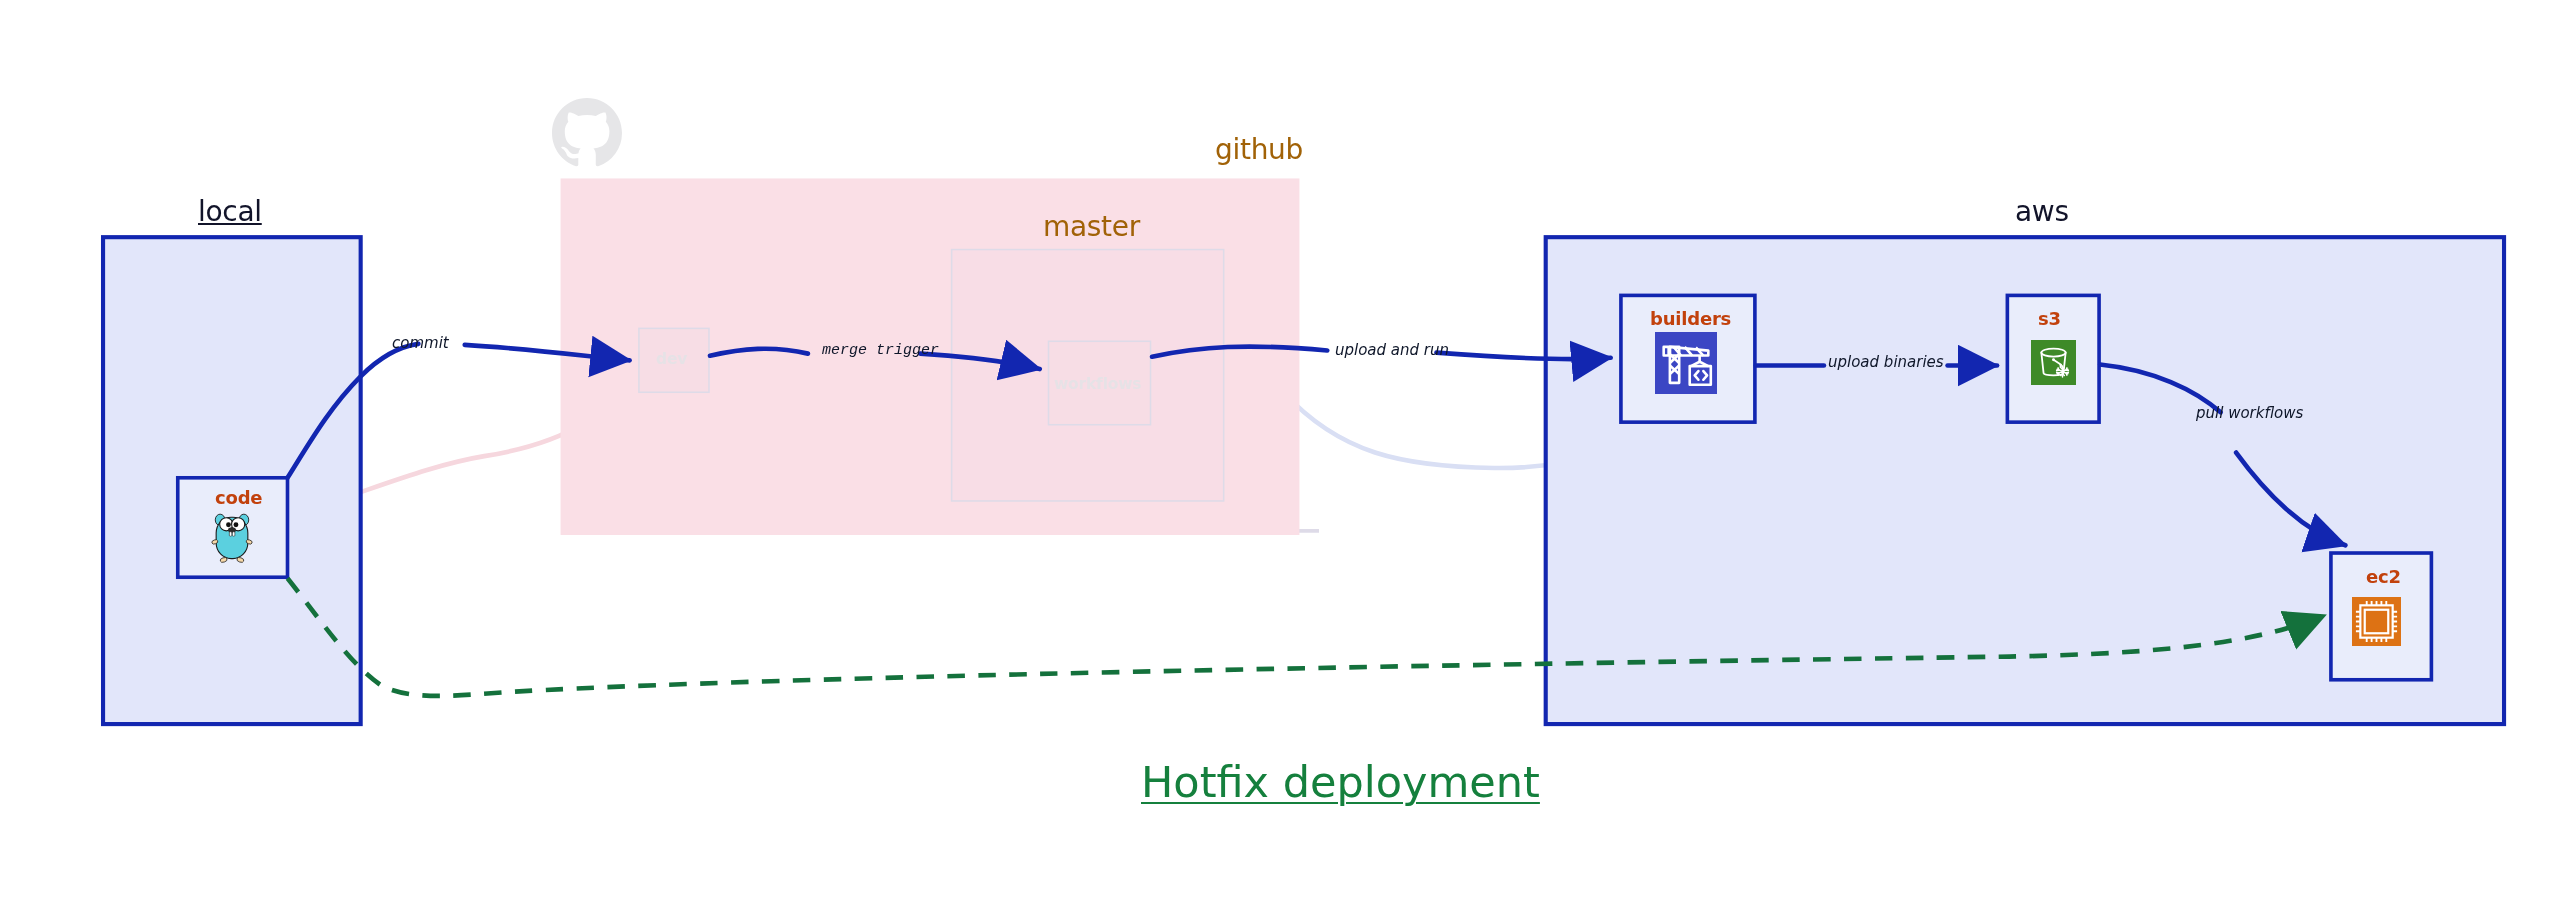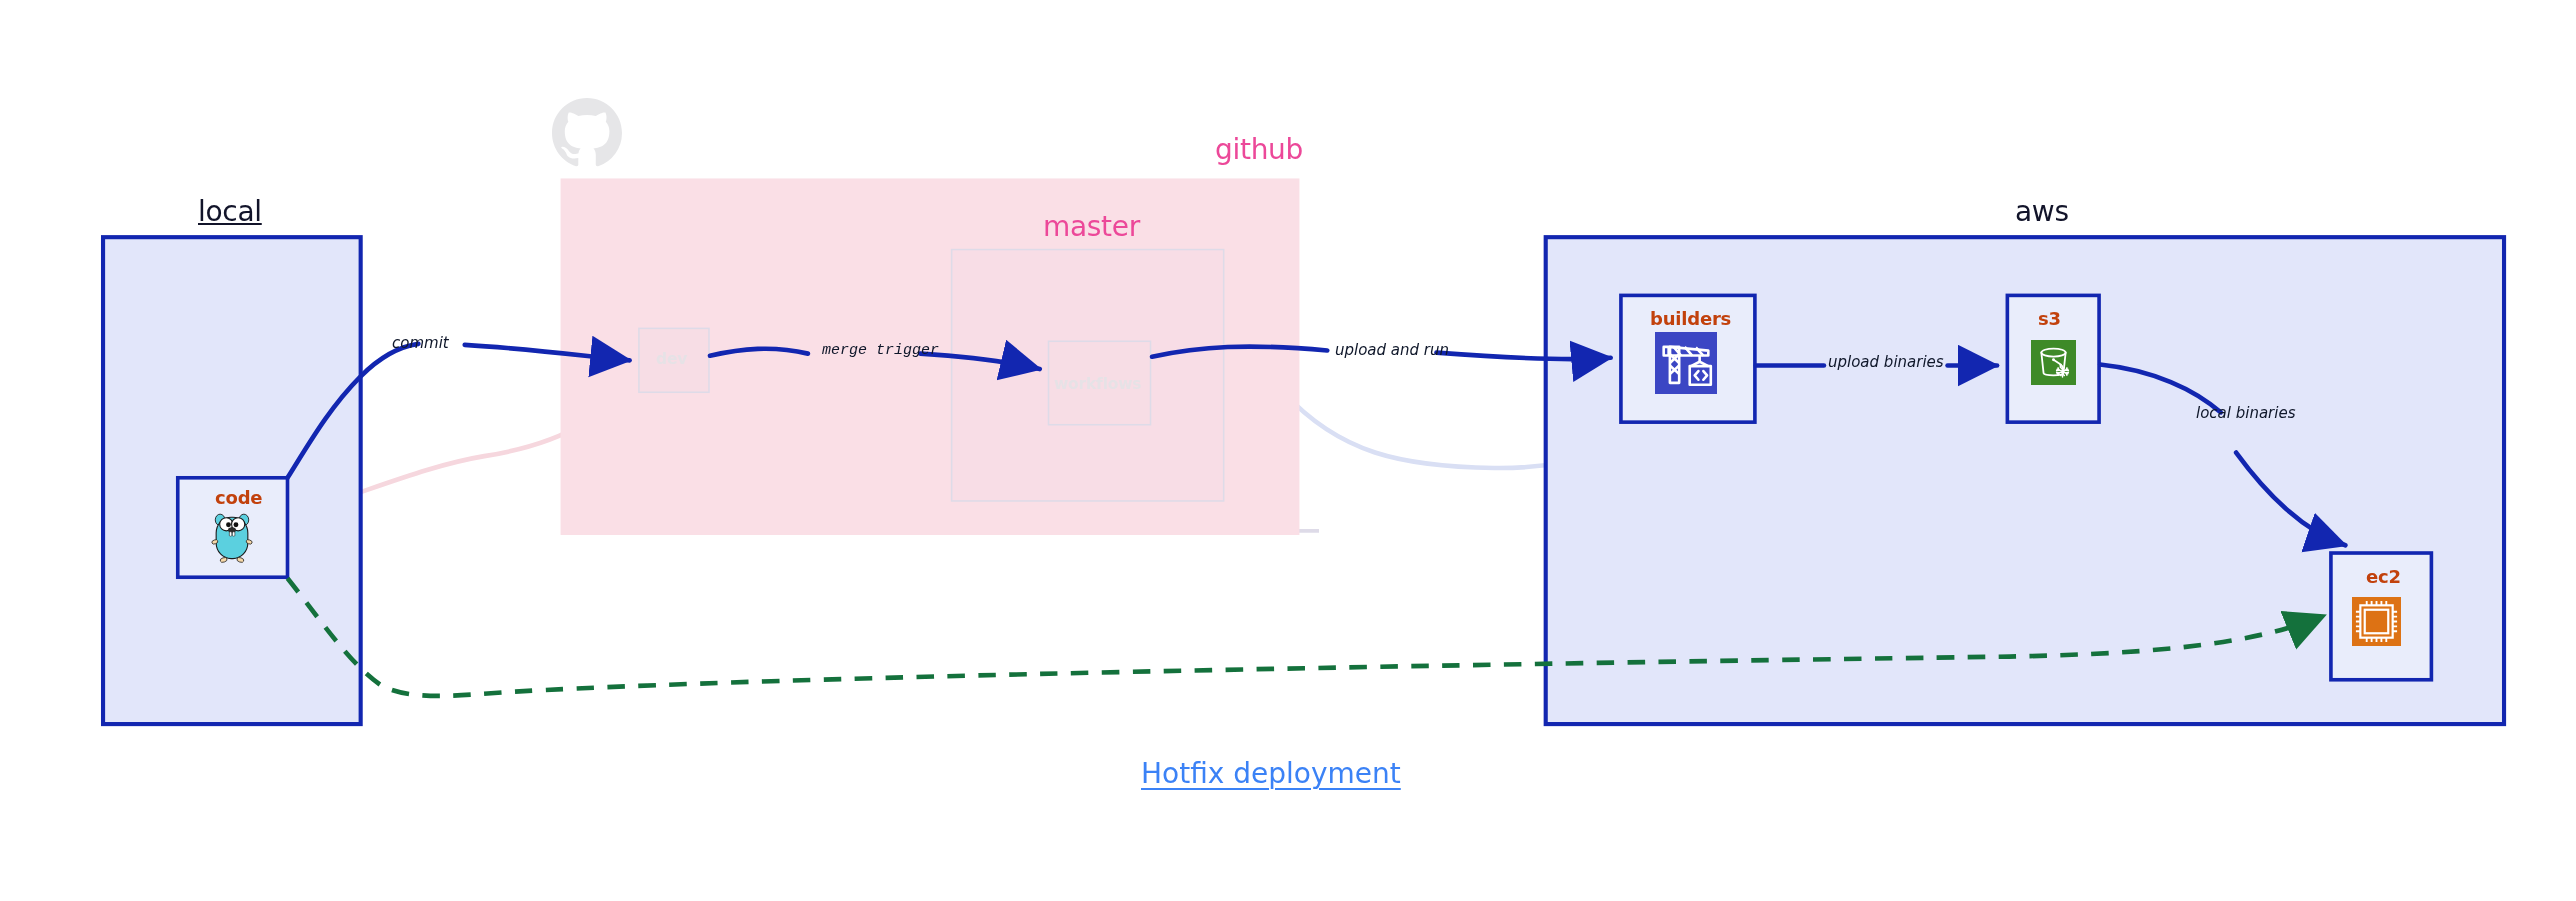--- a/index.html
+++ b/index.html
@@ -28,21 +28,21 @@
     overflow: visible;
   }
   .cluster-title {
     position: absolute;
     font-family: "DejaVu Sans", "Liberation Sans", sans-serif;
     font-size: 28px;
     color: #12142a;
     white-space: nowrap;
     letter-spacing: -0.3px;
   }
-  .cluster-title.faded { color: #ec4899; }
+  .cluster-title.faded { color: #a16207; }
   .node-label {
     position: absolute;
     font-family: "DejaVu Sans", "Liberation Sans", sans-serif;
     font-weight: bold;
     font-size: 18px;
     color: #c2410c;
     white-space: nowrap;
     letter-spacing: -0.2px;
   }
   .node-label.faded { color: #e6e2e6; }
@@ -51,22 +51,22 @@
     font-family: "DejaVu Sans", "Liberation Sans", sans-serif;
     font-style: italic;
     font-size: 15px;
     color: #0f172a;
     white-space: nowrap;
     background: transparent;
   }
   .diagram-caption {
     position: absolute;
     font-family: "DejaVu Sans", "Liberation Sans", sans-serif;
-    font-size: 28px;
-    color: #3b82f6;
+    font-size: 43px;
+    color: #15803d;
     text-decoration: underline;
     text-underline-offset: 5.2px;
     text-decoration-thickness: 2.1px;
     white-space: nowrap;
   }
   .icon-box { position: absolute; }
 </style>
 </head>
 <body>
 
@@ -242,18 +242,18 @@
     <path d="M 4340 878 C 4400 960 4470 1030 4552 1058" fill="none" stroke="#1226b0" stroke-width="9" stroke-linecap="round" marker-end="url(#ah-blue)"></path>
 
     <path d="M 558 1122 C 620 1200 680 1290 740 1330 C 800 1362 900 1348 1000 1342
              C 1600 1308 3200 1284 3900 1274 C 4200 1268 4380 1248 4512 1194" fill="none" stroke="#14713c" stroke-width="9" stroke-linecap="butt" stroke-dasharray="34 26" marker-end="url(#ah-green)"></path>
   </svg>
 
   <div class="edge-label" style="left:392px; top:334px;">commit</div>
   <div class="edge-label" style="left:822px; top:342px;font-family:Liberation Mono, monospace;">merge trigger</div>
   <div class="edge-label" style="left:1335px; top:341px;">upload and run</div>
   <div class="edge-label" style="left:1828px; top:353px;">upload binaries</div>
-  <div class="edge-label" style="left:2196px; top:404px;">local binaries</div>
+  <div class="edge-label" style="left:2196px; top:404px;">pull workflows</div>
 
   <div class="diagram-caption" style="left:1141px; top:757px;">Hotfix deployment</div>
 
 </div>
 
 
 </body></html>

